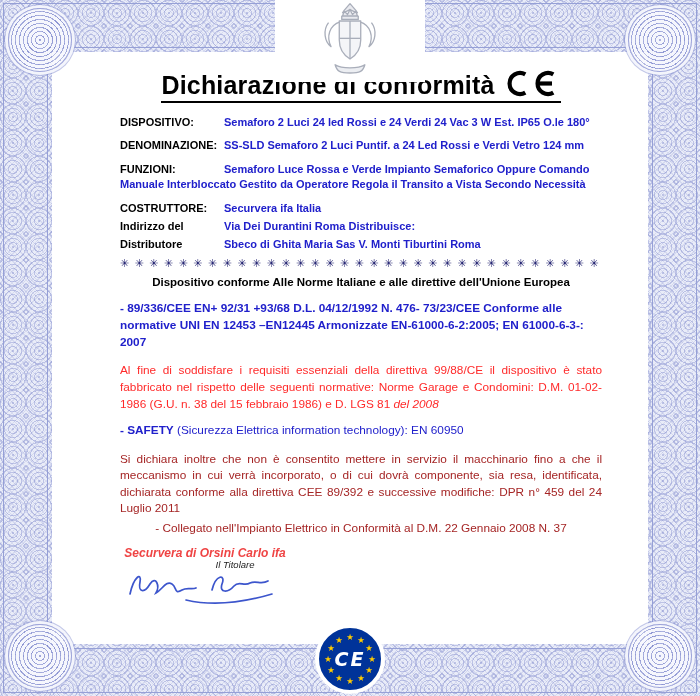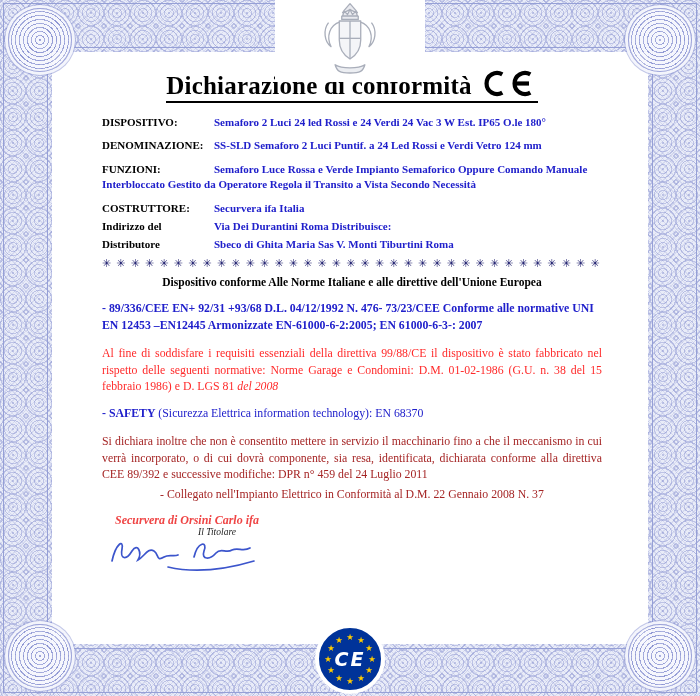--- a/index.html
+++ b/index.html
@@ -15,34 +15,34 @@
   }
   .certificate::before{content:"";position:absolute;inset:3px;border:1px solid #96a0d6;pointer-events:none;z-index:1;}
   .certificate::after{content:"";position:absolute;inset:47px;border:1px solid #96a0d6;pointer-events:none;z-index:1;}
   .rosette{position:absolute;z-index:3;width:62px;height:62px;border-radius:50%;
     background:repeating-radial-gradient(circle at 50% 50%, rgba(118,128,202,0.55) 0 1px, rgba(247,248,253,0.95) 1px 4px);
     border:1px solid rgba(118,128,202,0.7);
     box-shadow:0 0 0 3px rgba(247,248,253,0.95), 0 0 0 4px rgba(118,128,202,0.45);}
   .tl{top:8px;left:8px}.tr{top:8px;right:8px}.bl{bottom:8px;left:8px}.br{bottom:8px;right:8px}
 
   .inner{position:absolute;left:52px;top:52px;right:52px;bottom:52px;background:#fff;z-index:2;
-    box-sizing:border-box;padding:16px 46px 0 50px;font-family:Liberation Serif, serif;}
+    box-sizing:border-box;padding:16px 46px 0 68px;}
 
   .crest-wrap{position:absolute;top:0;left:50%;transform:translateX(-50%);width:150px;height:82px;
     background:#fff;z-index:3;display:flex;justify-content:center;align-items:flex-start;}
 
   .title-row{text-align:center;margin:2px 0 12px;}
   .title{display:inline-block;margin:0;border-bottom:2px solid #000;padding-bottom:1px;
     font-size:25px;font-weight:bold;color:#000;letter-spacing:0.2px;white-space:nowrap;}
   .ce-svg{vertical-align:-3px;margin-left:10px;}
 
   .fields{margin-bottom:4px;}
   .field{margin:0 0 8px;font-size:11px;line-height:1.4;color:#000;}
   .field.tight{margin-bottom:3px;}
-  .flabel{display:inline-block;width:112px;font-weight:bold;color:#000;vertical-align:top;}
+  .flabel{display:inline-block;width:104px;font-weight:bold;color:#000;vertical-align:top;}
   .fvalue{font-weight:bold;color:#2020cb;}
 
   .stars-sep{margin:4px 0 6px;text-align:center;color:#18186a;font-size:11px;letter-spacing:1.2px;
     white-space:nowrap;overflow:hidden;}
 
   .conf-heading{text-align:center;font-weight:bold;font-size:11.5px;margin:4px 0 12px;color:#000;}
 
   .standards{color:#2020cb;font-weight:bold;font-size:11.8px;line-height:1.45;margin:0 0 11px;}
   .fab-para{color:#ff2a2a;font-size:11.8px;line-height:1.42;margin:0 0 9px;text-align:justify;}
   .fab-para .it{font-style:italic;}
@@ -118,21 +118,21 @@
     <div class="stars-sep">✳ ✳ ✳ ✳ ✳ ✳ ✳ ✳ ✳ ✳ ✳ ✳ ✳ ✳ ✳ ✳ ✳ ✳ ✳ ✳ ✳ ✳ ✳ ✳ ✳ ✳ ✳ ✳ ✳ ✳ ✳ ✳ ✳ ✳ ✳ ✳ ✳ ✳</div>
 
     <div class="conf-heading">Dispositivo conforme Alle Norme Italiane e alle direttive dell'Unione Europea</div>
 
     <div class="standards">
       <div>- 89/336/CEE EN+ 92/31 +93/68 D.L. 04/12/1992 N. 476- 73/23/CEE Conforme alle normative UNI EN 12453 –EN12445 Armonizzate EN-61000-6-2:2005; EN 61000-6-3-: 2007</div>
     </div>
 
     <p class="fab-para"><span>Al fine di soddisfare i requisiti essenziali della direttiva 99/88/CE il dispositivo è stato fabbricato nel rispetto delle seguenti normative: Norme Garage e Condomini: D.M. 01-02-1986 (G.U. n. 38 del 15 febbraio 1986) e D. LGS 81 </span><span class="it">del 2008</span></p>
 
-    <p class="blue-line blue-gap"><span class="bld">- SAFETY</span><span> (Sicurezza Elettrica information technology): EN 68370</span></p>
+    <p class="blue-line blue-gap"><span class="bld">- SAFETY</span><span> (Sicurezza Elettrica information technology): EN 60950</span></p>
 
     <p class="decl">Si dichiara inoltre che non è consentito mettere in servizio il macchinario fino a che il meccanismo in cui verrà incorporato, o di cui dovrà componente, sia resa, identificata, dichiarata conforme alla direttiva CEE 89/392 e successive modifiche: DPR n° 459 del 24 Luglio 2011</p>
     <p class="decl collegato">- Collegato nell'Impianto Elettrico in Conformità al D.M. 22 Gennaio 2008 N. 37</p>
 
     <div class="footer">
       <div class="sig-block">
         <div class="sig-company">Securvera di Orsini Carlo ifa</div>
         <div class="sig-role">Il Titolare</div>
         <svg class="sig-svg" width="170" height="46" viewBox="0 0 170 46">
           <g fill="none" stroke="#3c55cc" stroke-width="1.7" stroke-linecap="round">

